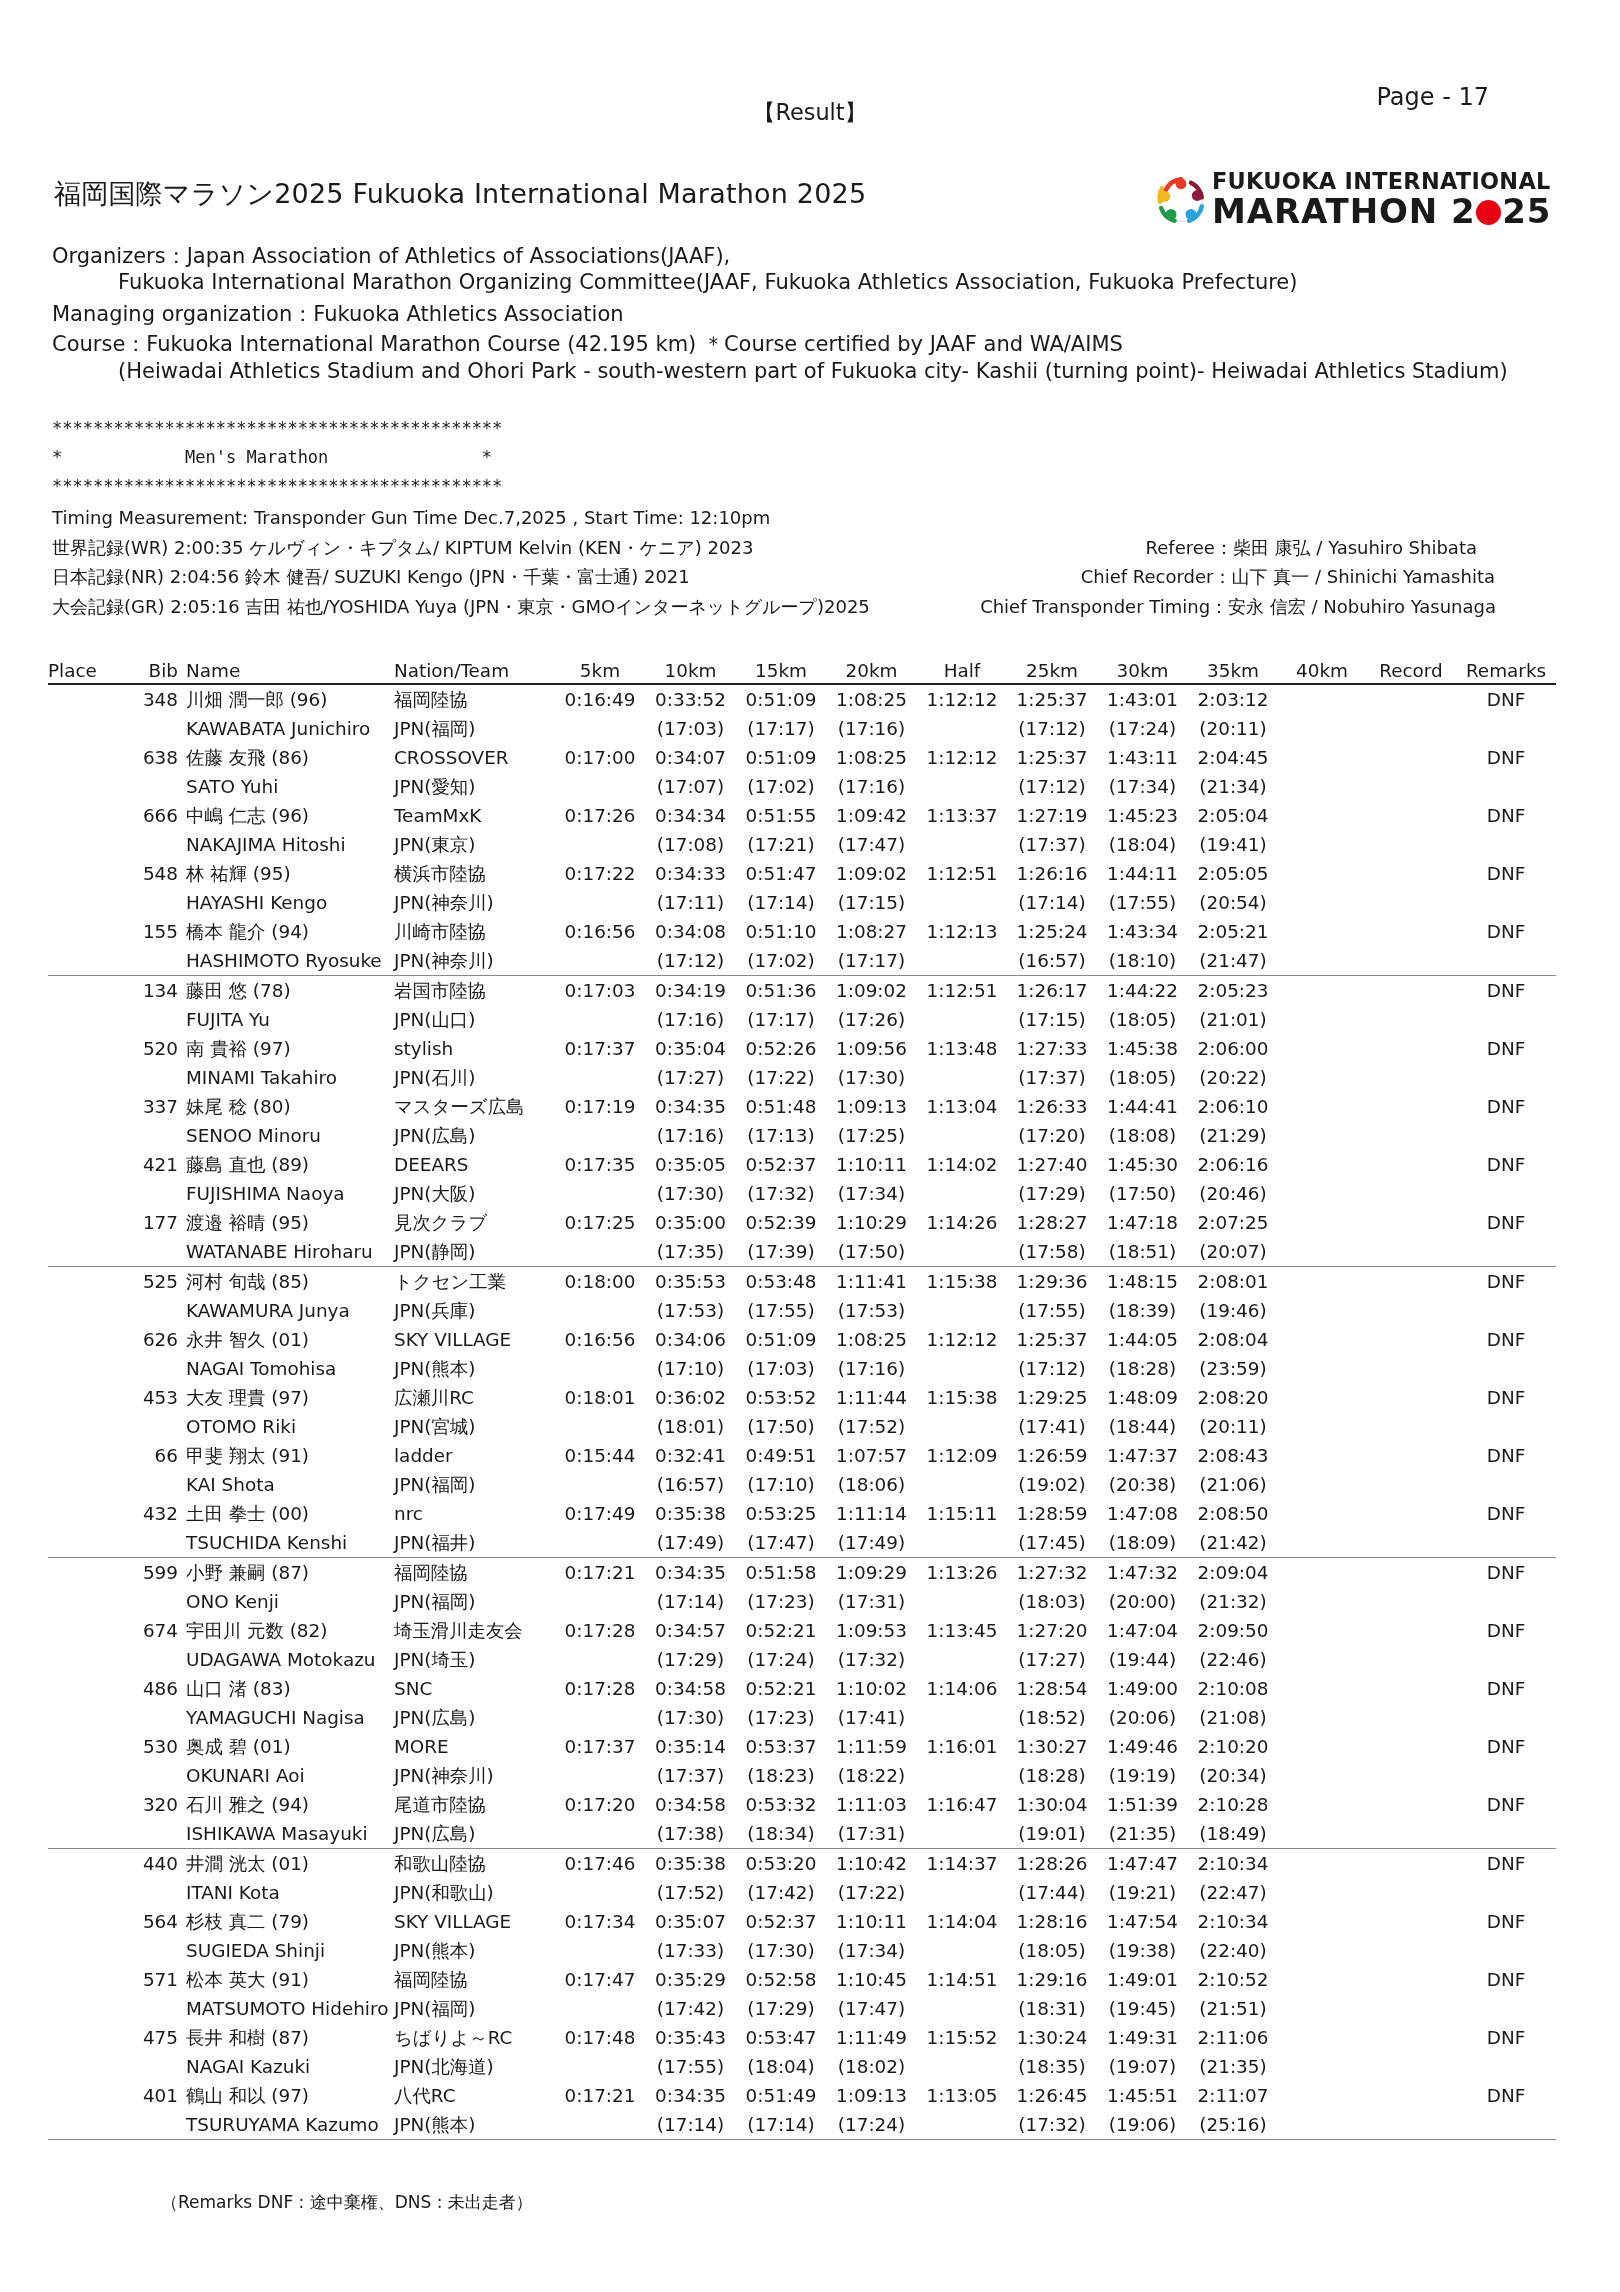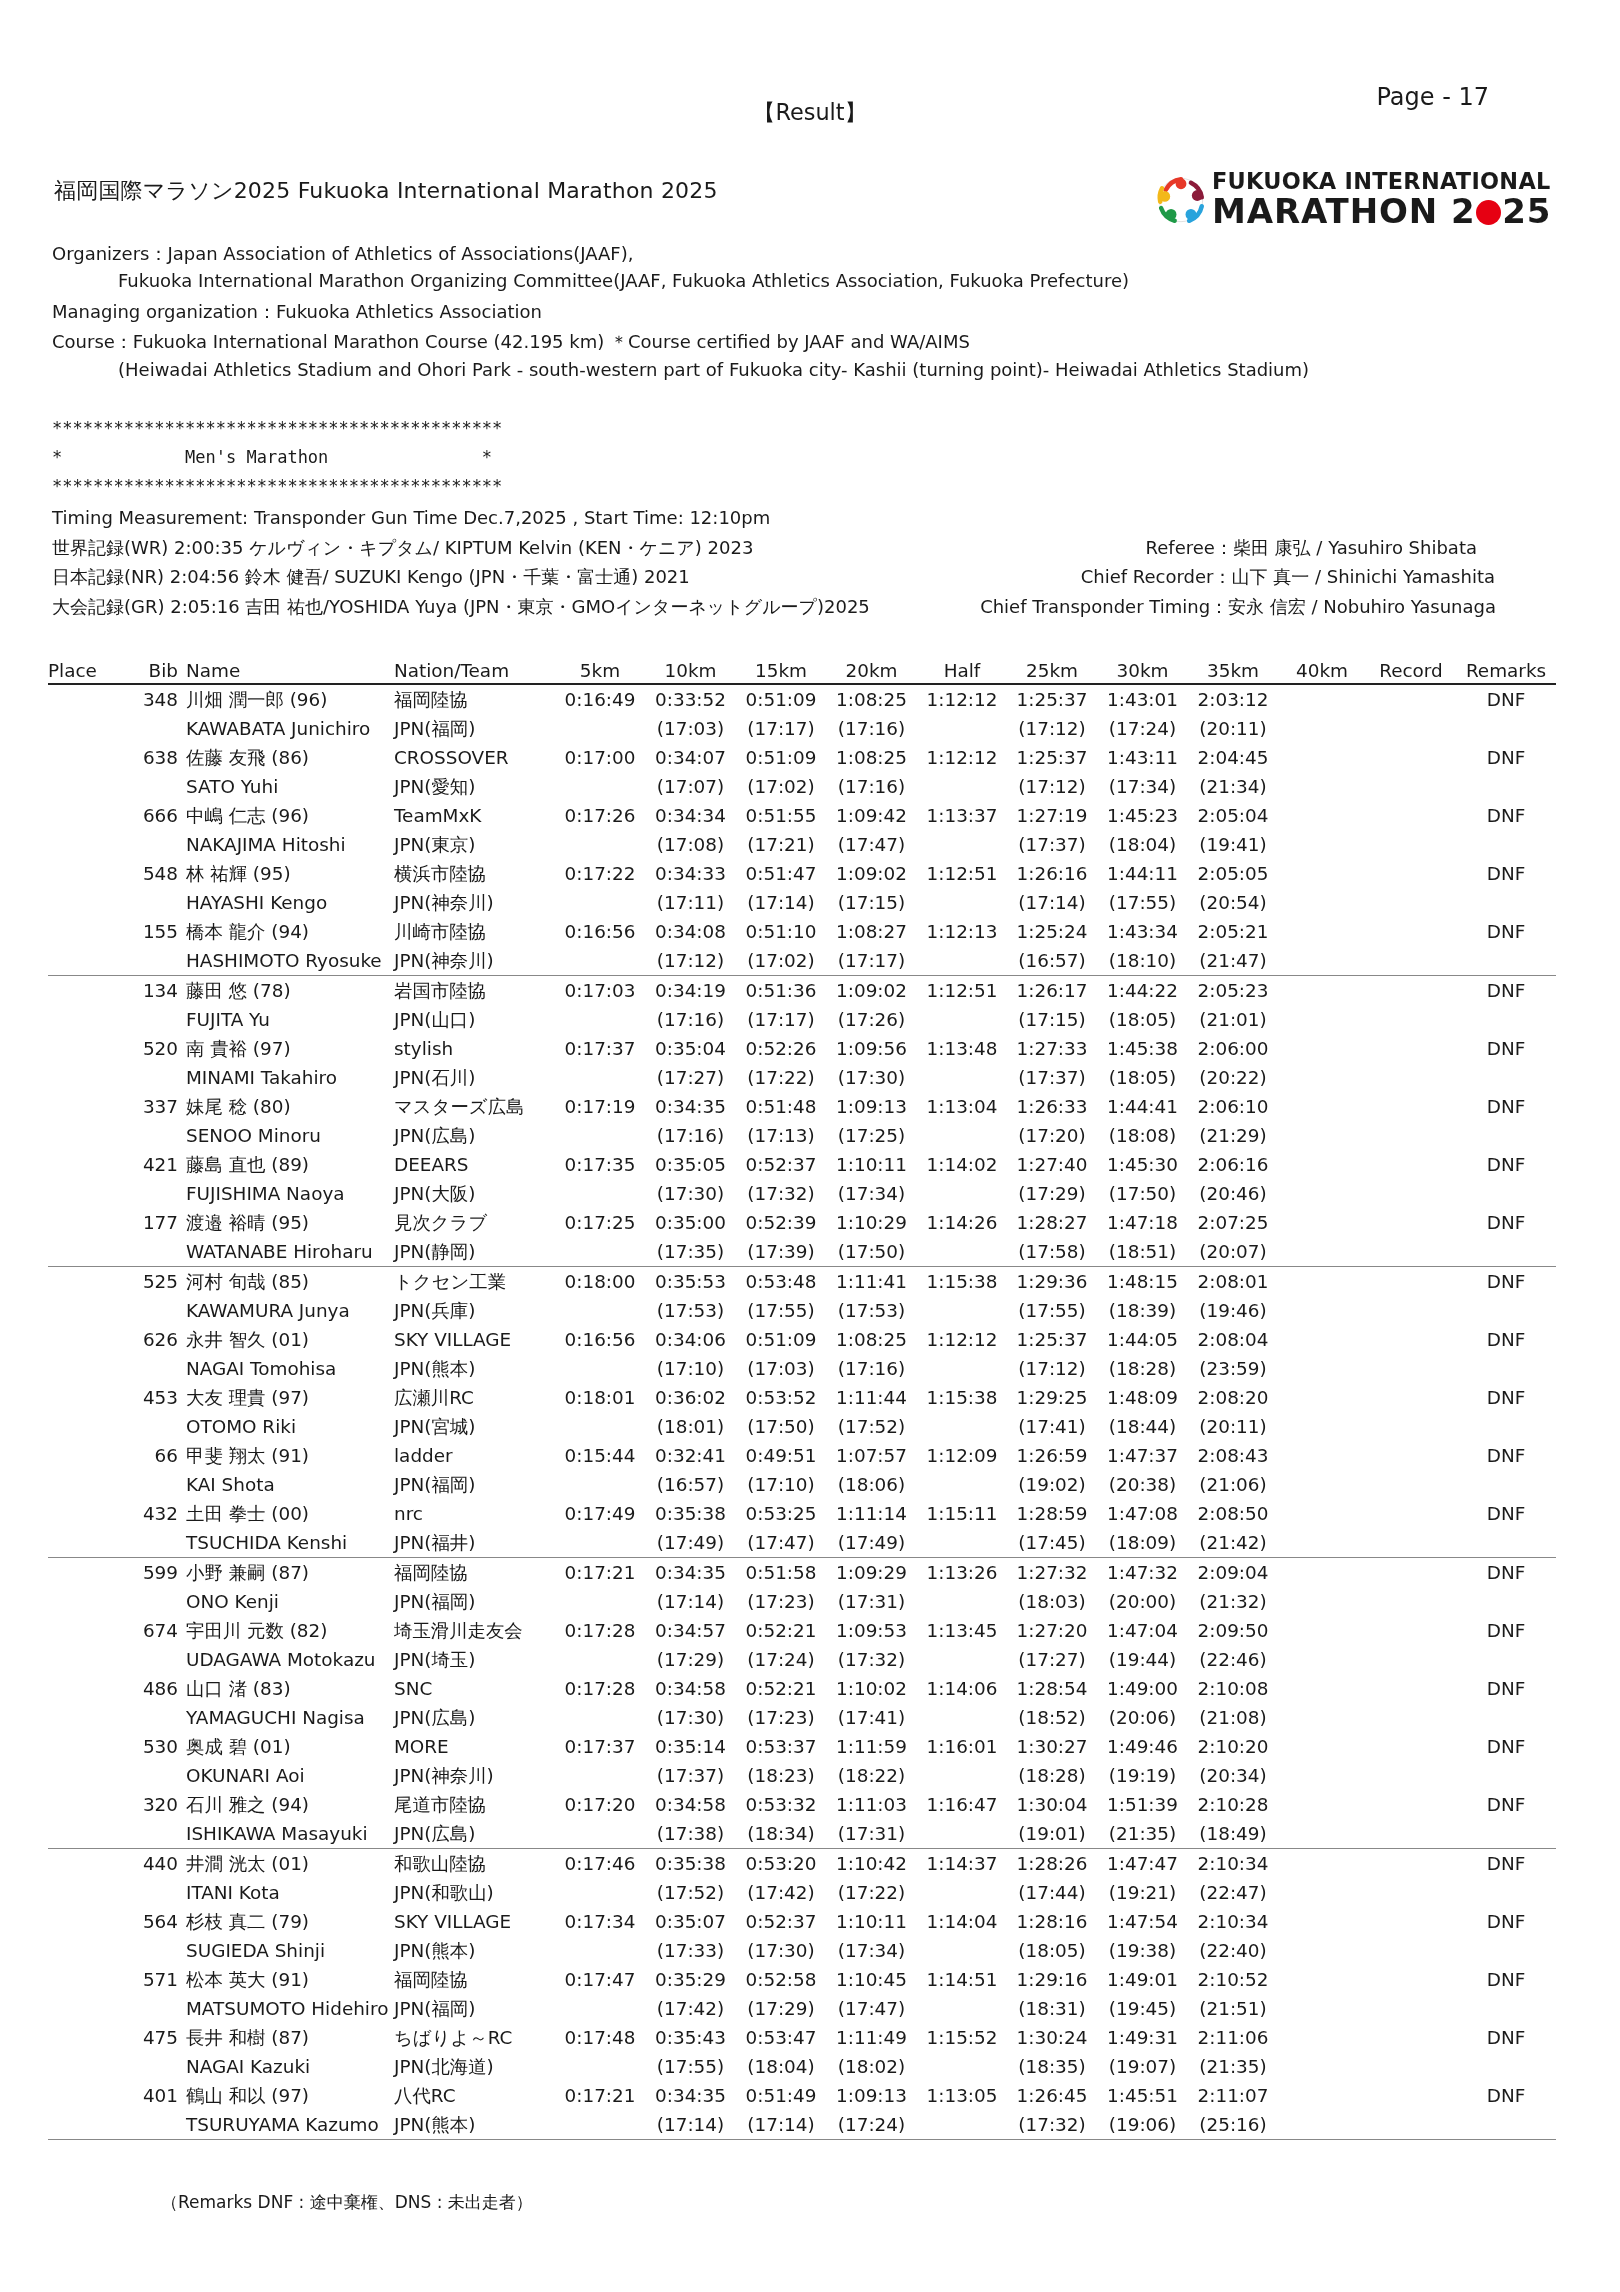--- a/index.html
+++ b/index.html
@@ -1,27 +1,27 @@
 <!DOCTYPE html>
 <html style="font-size:14.3px"><head>
 <meta charset="utf-8">
 <style>
   html, body { margin: 0; padding: 0; background: #ffffff; }
   body { width: 1620px; height: 2293px; position: relative; overflow: hidden;
          font-family: "DejaVu Sans", "Liberation Sans", sans-serif; color: #1a1a1a; }
   .abs { position: absolute; white-space: nowrap; }
   .page-num { right: 131px; top: 72px; font-size: 24px; margin-top: 11px; }
   .result-label { left: 0; width: 1620px; text-align: center; top: 97px; font-size: 22.4px; }
-  .title { left: 54px; top: 176px; font-size: 22px; letter-spacing: 0.2px; }
+  .title { left: 54px; top: 176px; font-size: 27px; letter-spacing: 0.2px; }
   .logo { left: 1153px; top: 168px; width: 394px; height: 63px; }
   .logo-mark { position: absolute; left: 0; top: 3.6px; width: 56px; height: 56px; }
   .logo-line1 { position: absolute; left: 59px; top: 0; font-size: 22.4px; font-weight: bold; letter-spacing: 0.3px; }
   .logo-line2 { position: absolute; left: 59px; top: 23px; font-size: 34px; font-weight: bold; letter-spacing: 0.9px; }
   .logo-dot { display: inline-block; width: 25px; height: 25px; background: #e60012; border-radius: 50%; vertical-align: -1.8px; margin: 0 0.9px; }
-  .info { font-size: 18px; }
+  .info { font-size: 21px; }
   .mono { font-family: "DejaVu Sans Mono", "Liberation Mono", monospace; font-size: 17px; }
   .meta { font-size: 18px; }
   .meta-right { font-size: 18px; text-align: right; }
   table.results { position: absolute; left: 48px; top: 654px; width: 1506px; border-collapse: collapse;
                   font-size: 18.4px; table-layout: fixed; }
   table.results th { font-weight: normal; height: 27px; padding: 0; text-align: center;
                      border-bottom: 2.7px solid #222; vertical-align: bottom; padding-bottom: 1.8px; }
   table.results td { height: 29px; padding: 0; text-align: center; white-space: nowrap; vertical-align: middle; }
   table.results th.l, table.results td.l { text-align: left; }
   table.results th.r, table.results td.r { text-align: right; padding-right: 8px; }

